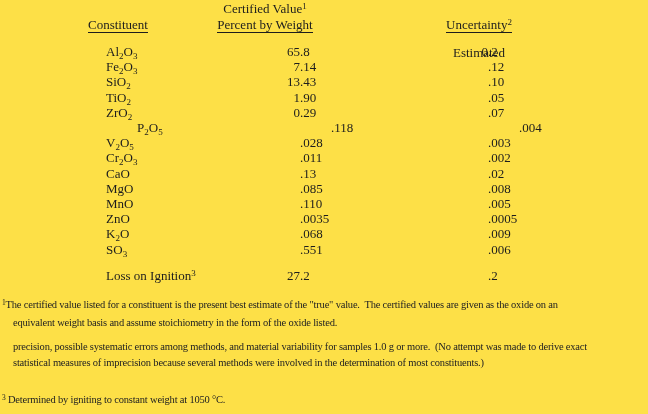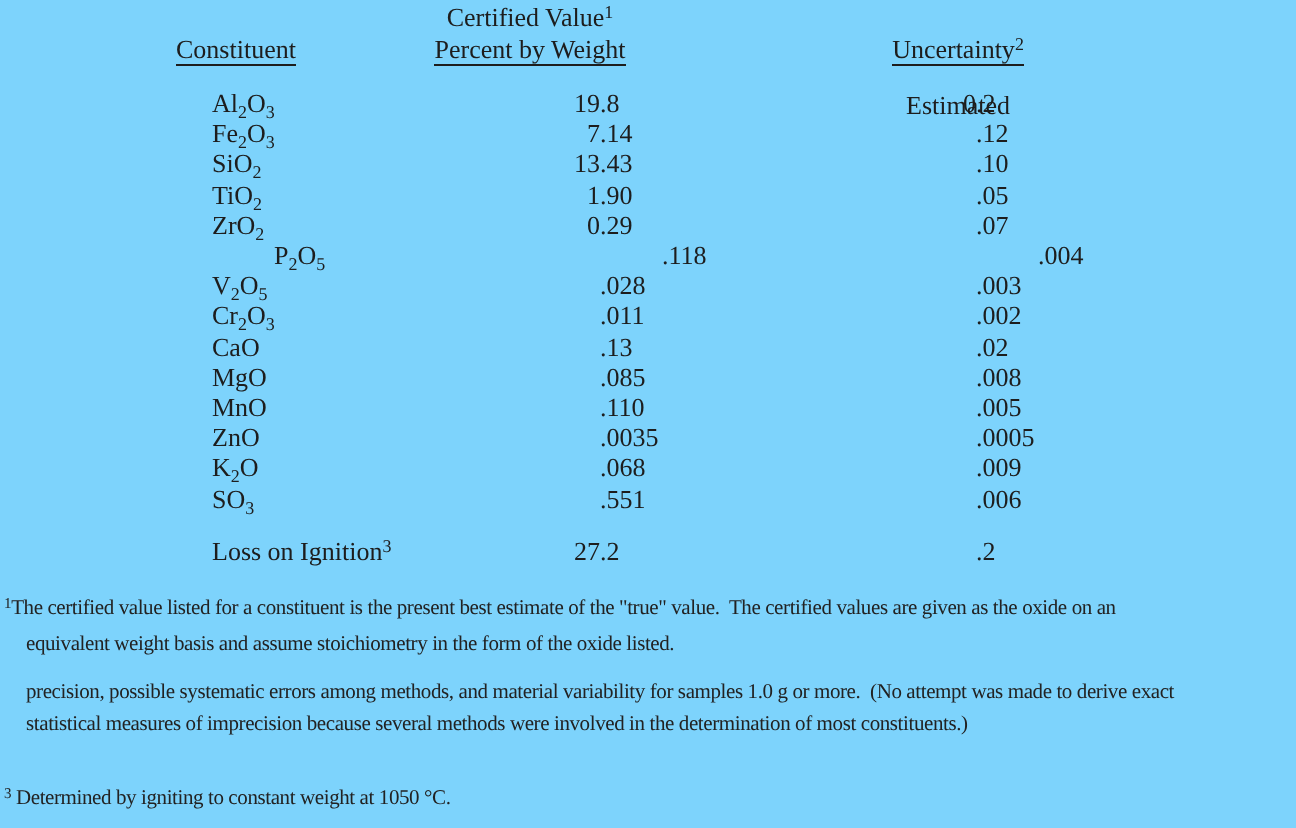--- a/index.html
+++ b/index.html
@@ -1,17 +1,17 @@
 <!DOCTYPE html>
 <html><head>
 <meta charset="utf-8">
 <style>
   html,body{margin:0;padding:0;background:#ffffff;}
   .page{
-    position:relative;width:648px;height:414px;background:#7dd3fc;
+    position:relative;width:648px;height:414px;background:#fde047;
     font-family:"Liberation Serif","DejaVu Serif",serif;color:#1d1d1d;
     overflow:hidden;
   }
   .abs{position:absolute;}
   .hdr-line{position:absolute;font-size:13px;line-height:15px;white-space:nowrap;}
   .h-cert1{left:165px;top:1px;width:200px;text-align:center;}
   .h-cert2{left:165px;top:17px;width:200px;text-align:center;}
   .h-const{left:88px;top:17px;}
   .h-est1{left:399px;top:1px;width:160px;text-align:center;margin-top:44px;}
   .h-est2{left:399px;top:17px;width:160px;text-align:center;}
@@ -45,21 +45,21 @@
 
   <div class="hdr-line h-const"><span class="u">Constituent</span></div>
 
   <div class="hdr-line h-est1">Estimated</div>
 
   <div class="hdr-line h-est2"><span class="u">Uncertainty<sup>2</sup></span></div>
 
   <div id="rows" class="abs">
       <div class="t-row" style="top: 44px;">
         <span class="c-name">Al<sub>2</sub>O<sub>3</sub></span>
-        <span class="vip">19</span>
+        <span class="vip">65</span>
         <span class="vfp">.8</span>
         <span class="uip">0</span>
         <span class="ufp">.2</span>
       </div>
       <div class="t-row" style="top: 59.2px;">
         <span class="c-name">Fe<sub>2</sub>O<sub>3</sub></span>
         <span class="vip">7</span>
         <span class="vfp">.14</span>
         <span class="uip"></span>
         <span class="ufp">.12</span>

